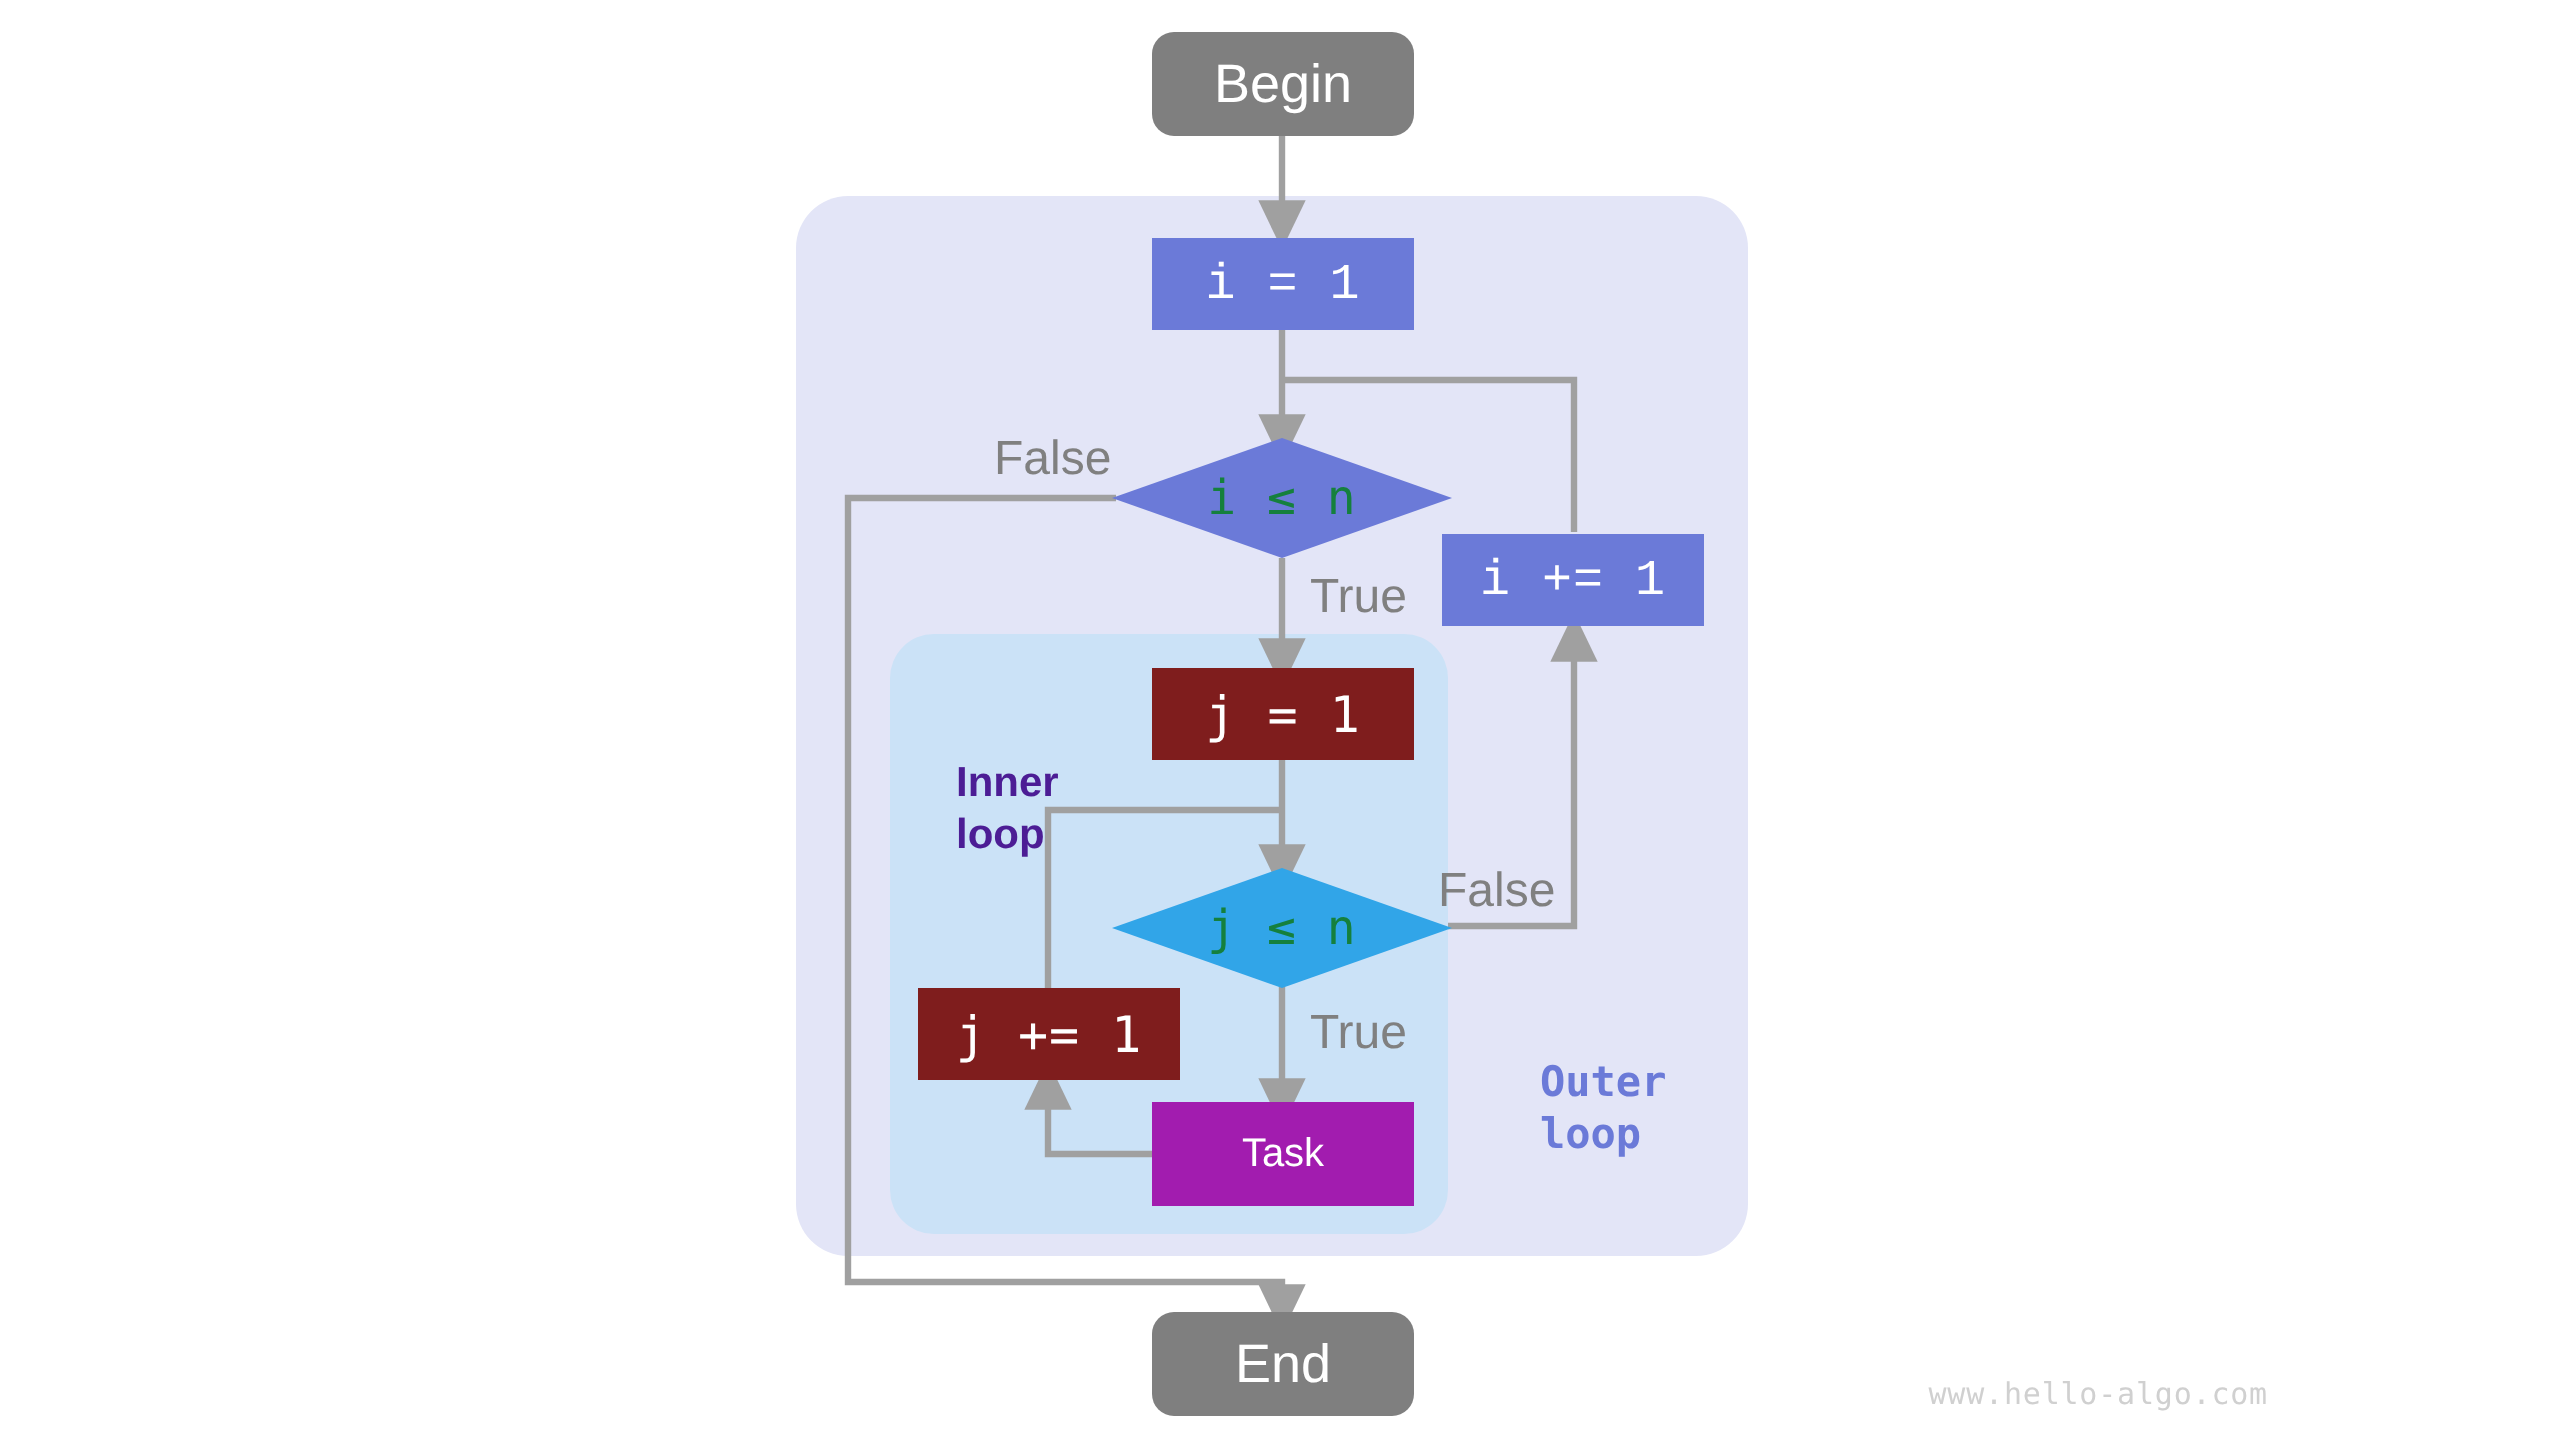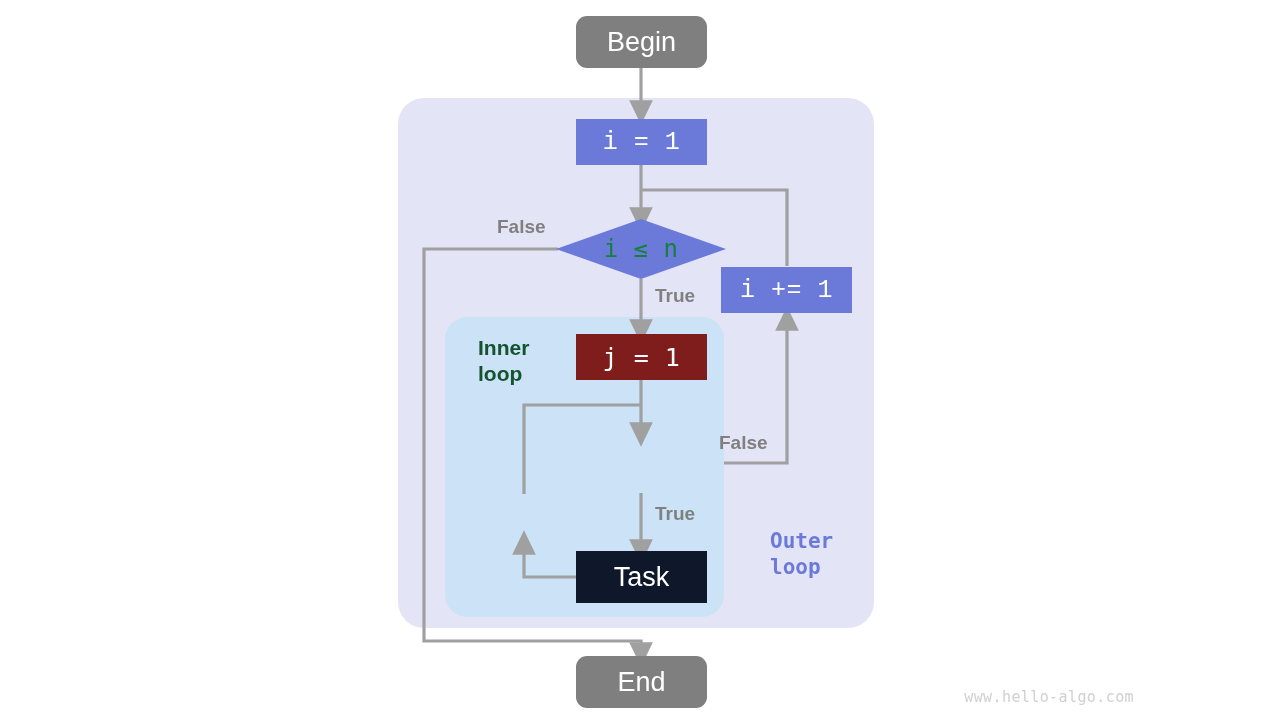--- a/index.html
+++ b/index.html
@@ -73,23 +73,23 @@
     letter-spacing: 0.5px;
   }
   .node-proc-inner {
     background: #7f1d1d;
     font-family: "DejaVu Sans Mono", monospace;
     font-size: 25px;
     font-weight: 400;
     letter-spacing: 0.5px;
   }
   .node-task {
-    background: #0f172a;
-    font-family: "Liberation Sans", sans-serif;
-    font-size: 27px;
+    background: #a21caf;
+    font-family: "Liberation Sans", sans-serif;
+    font-size: 20px;
     font-weight: 400;
   }
 
   
   .diamond {
     position: absolute;
   }
   .diamond .shape {
     position: absolute;
     left: 0;
@@ -111,37 +111,38 @@
     font-size: 24px;
     letter-spacing: 0.5px;
     white-space: nowrap;
   }
 
   
   .edge-label {
     position: absolute;
     color: #808080;
     font-family: "Liberation Sans", sans-serif;
-    font-size: 19px;
-    font-weight: bold;
+    font-size: 24px;
+    font-weight: normal;
     white-space: nowrap;
   }
 
   
   .caption {
     position: absolute;
     white-space: pre;
     text-align: left;
     line-height: 1.22;
   }
   .caption-inner {
-    color: #14532d;
+    color: #4c1d95;
     font-family: "Liberation Sans", sans-serif;
     font-size: 21px;
     font-weight: bold;
+    margin-top: 44px;
   }
   .caption-outer {
     color: #6b7ad8;
     font-family: "DejaVu Sans Mono", monospace;
     font-size: 21px;
     font-weight: bold;
   }
 
   
   .watermark {
@@ -200,21 +201,28 @@
     <svg class="shape" viewBox="0 0 170 60" preserveAspectRatio="none">
       <polygon points="85,0 170,30 85,60 0,30" fill="#6b7ad8"></polygon>
     </svg>
     <div class="dlabel">i ≤ n</div>
   </div>
 
   <div class="node node-proc-outer" style="left:721px; top:267px; width:131px; height:46px;">i += 1</div>
 
   <div class="node node-proc-inner" style="left:576px; top:334px; width:131px; height:46px;">j = 1</div>
 
-
+  <div class="diamond" style="left:556px; top:434px; width:170px; height:60px;">
+    <svg class="shape" viewBox="0 0 170 60" preserveAspectRatio="none">
+      <polygon points="85,0 170,30 85,60 0,30" fill="#31a5e8"></polygon>
+    </svg>
+    <div class="dlabel">j ≤ n</div>
+  </div>
+
+  <div class="node node-proc-inner" style="left:459px; top:494px; width:131px; height:46px;">j += 1</div>
 
   <div class="node node-task" style="left:576px; top:551px; width:131px; height:52px;">Task</div>
 
   <div class="node node-terminal" style="left:576px; top:656px; width:131px; height:52px;">End</div>
 
   <div class="edge-label" style="left:497px; top:216px;">False</div>
 
   <div class="edge-label" style="left:655px; top:285px;">True</div>
 
   <div class="edge-label" style="left:719px; top:432px;">False</div>

